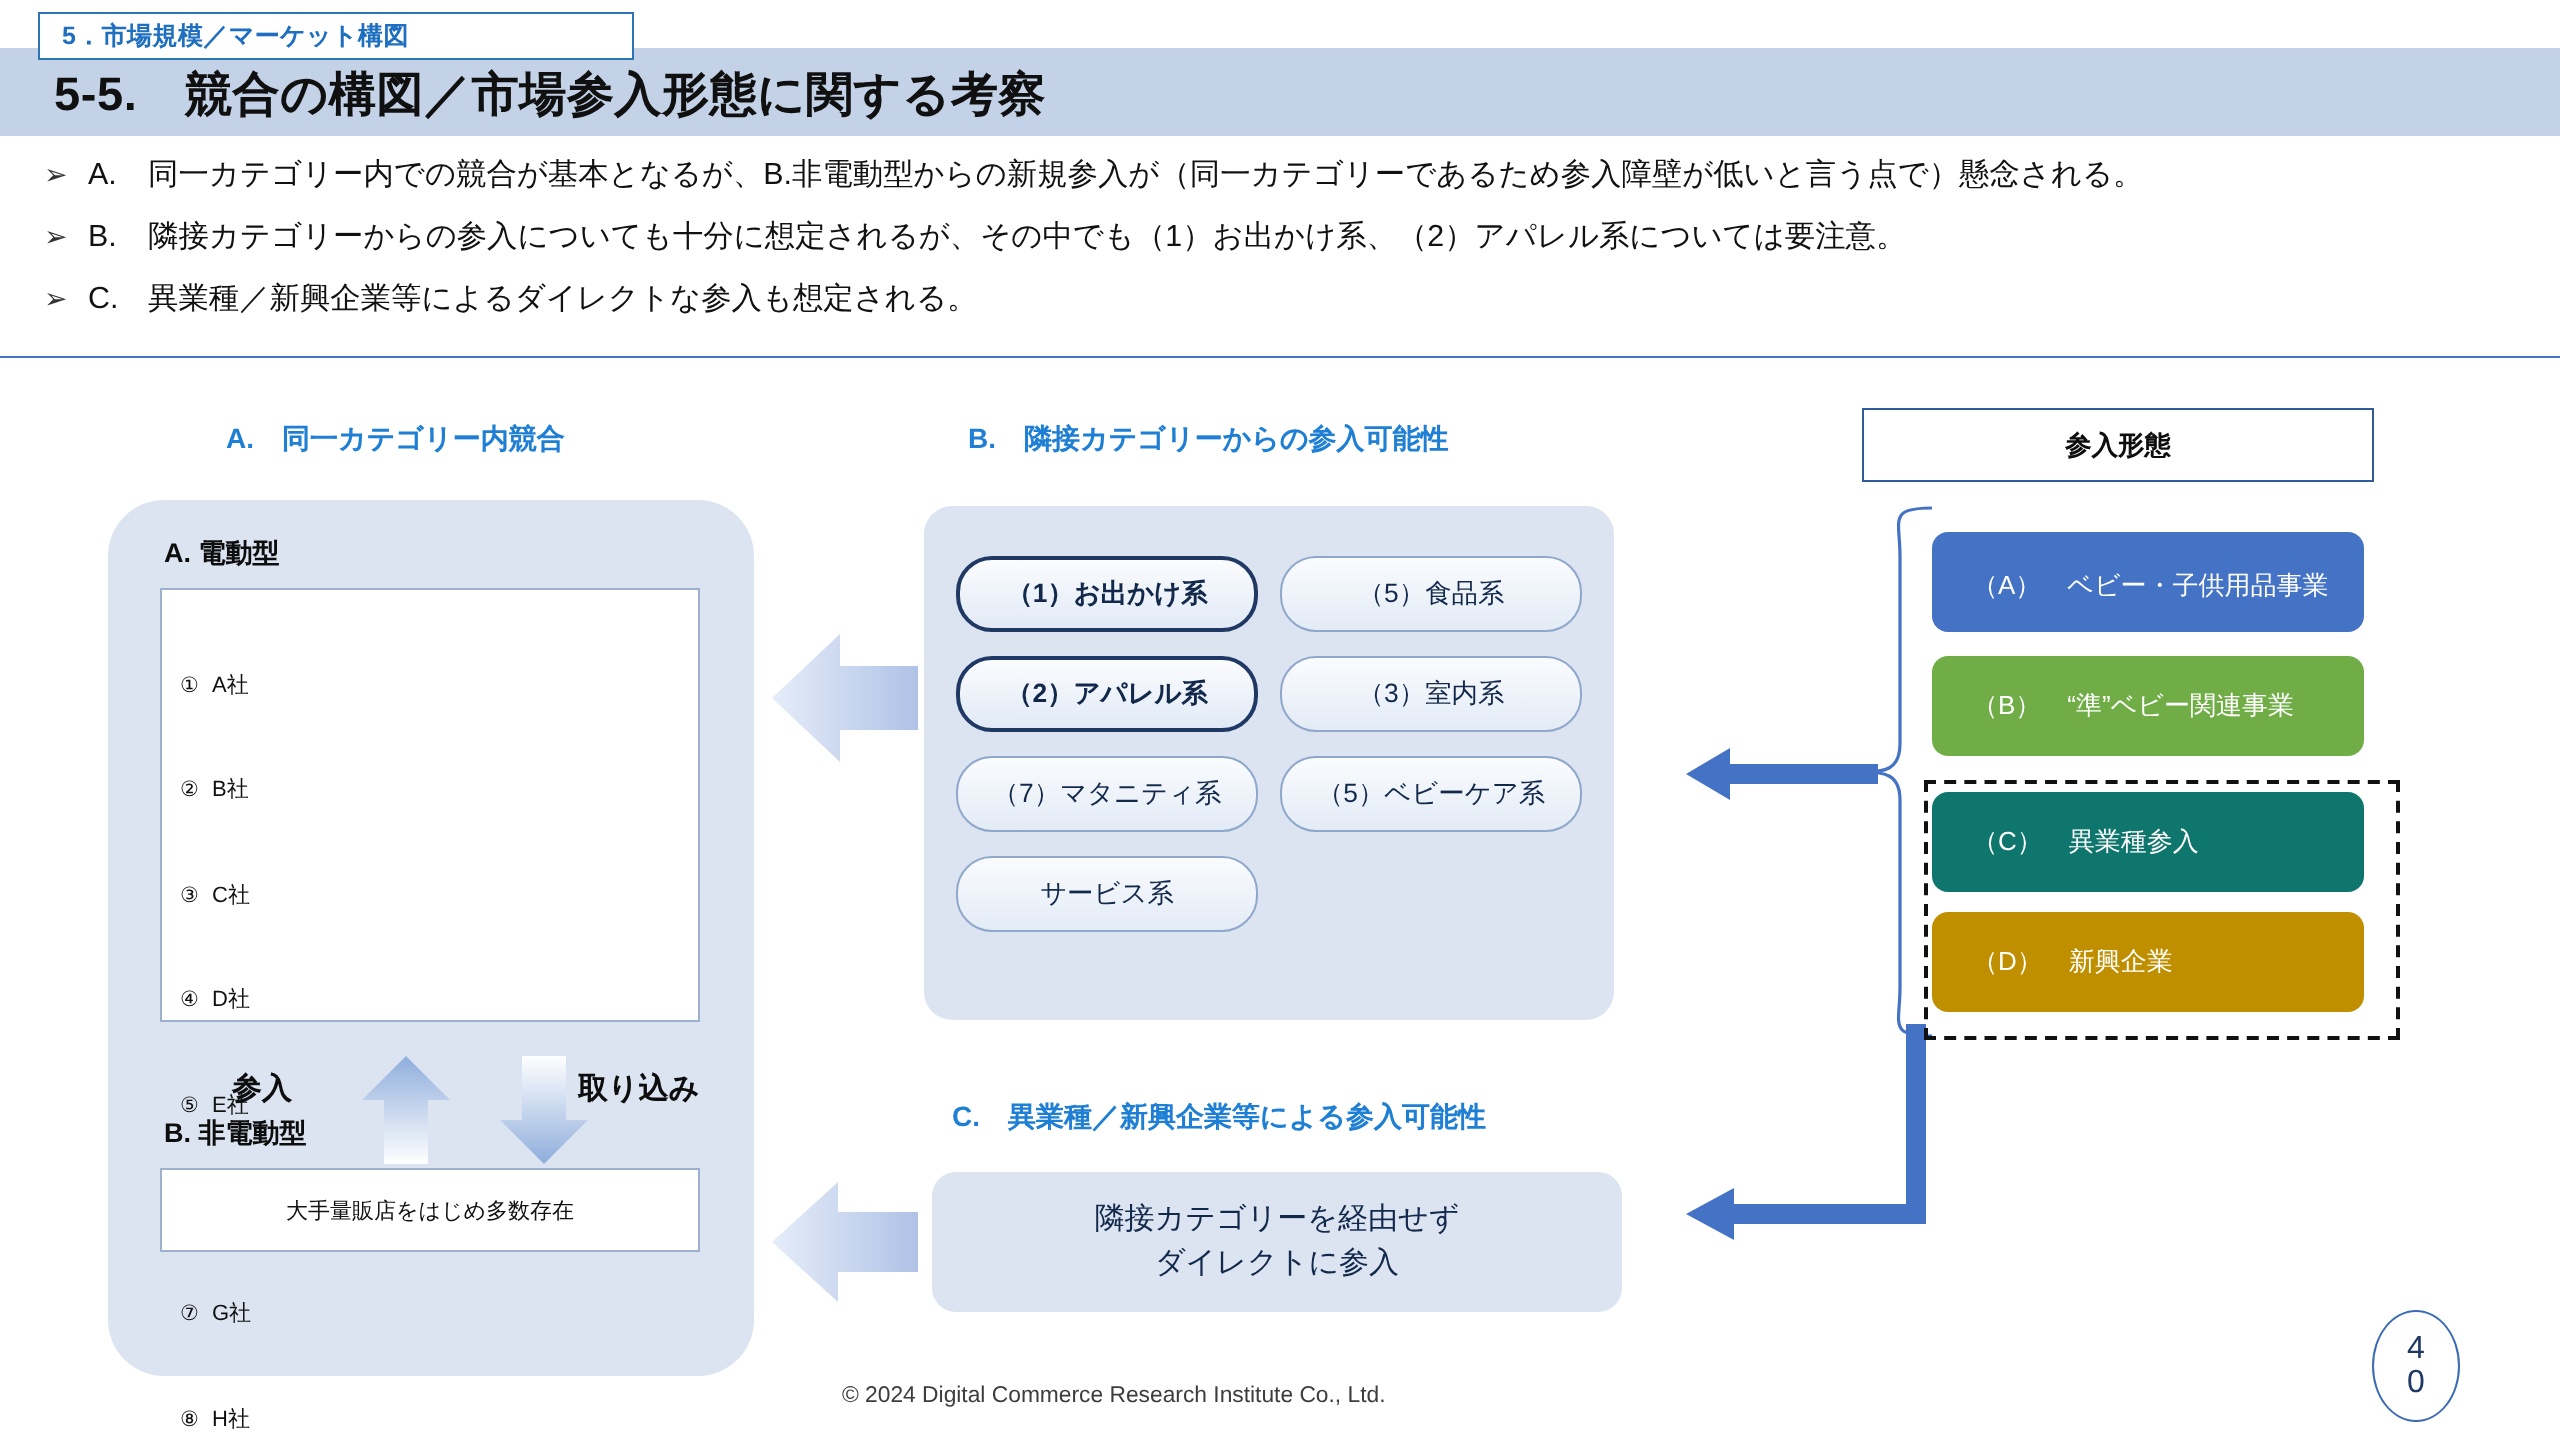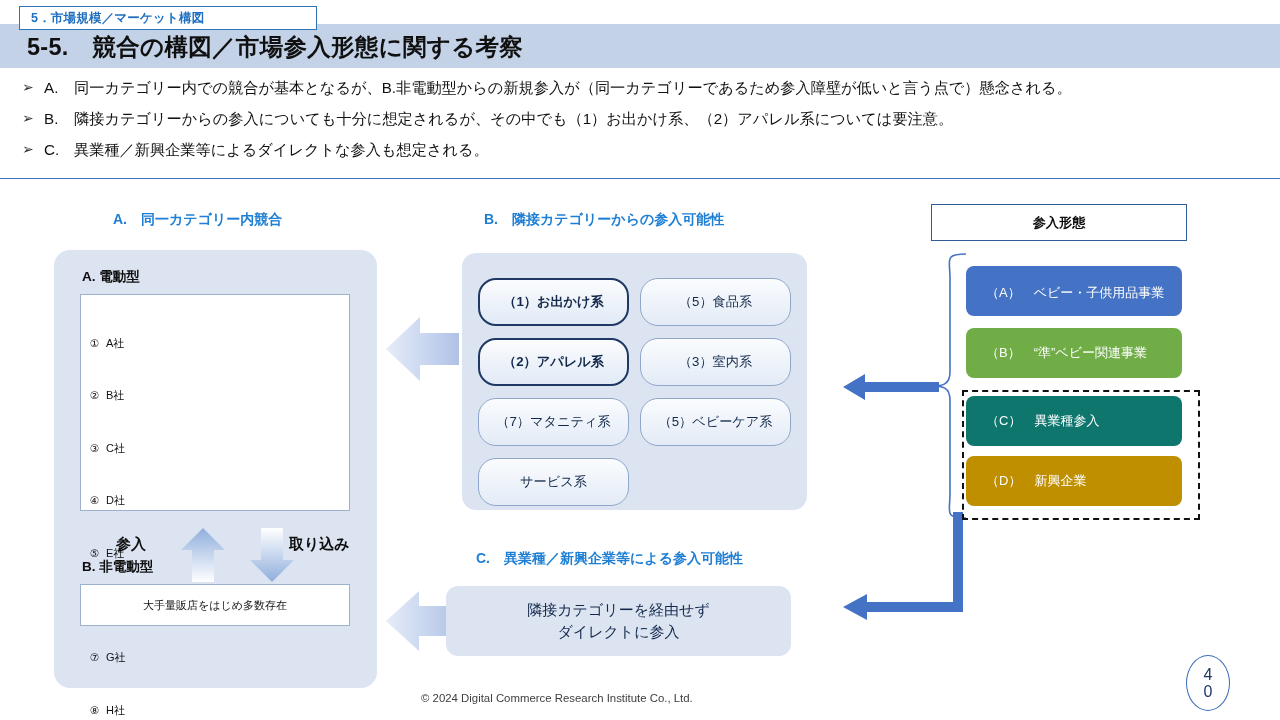--- a/index.html
+++ b/index.html
@@ -98,21 +98,21 @@
   #headA { left: 113px; top: 211px; }
   #headB { left: 484px; top: 211px; }
   #headC { left: 476px; top: 550px; }
 
   
   .panel-a {
     position: absolute;
     left: 54px; top: 250px;
     width: 323px; height: 438px;
     background: #DCE4F2;
-    border-radius: 16px;
+    border-radius: 28px;
   }
   .panel-a-label {
     position: absolute;
     font-size: 13.5px;
     font-weight: bold;
     color: #0D0D0D;
     white-space: nowrap;
   }
   #labelDendou { left: 28px; top: 18px; }
   #labelHidendou { left: 28px; top: 308px; }
@@ -181,40 +181,40 @@
   .cat-grid {
     position: absolute;
     left: 16px; top: 25px;
     width: 313px;
     display: grid;
     grid-template-columns: 151px 151px;
     grid-column-gap: 11px;
     grid-row-gap: 12px;
   }
   .cat-box {
-    height: 48px;
+    height: 38px;
     border-radius: 18px;
     box-sizing: border-box;
     display: flex; align-items: center; justify-content: center;
     background: linear-gradient(180deg, #FAFCFE 0%, #E3EBF6 100%);
     border: 1.1px solid #8EA7CB;
     font-size: 13.2px;
     color: #13294B;
     white-space: nowrap;
   }
   .cat-box.emph {
     border: 2.6px solid #1F3864;
     background: linear-gradient(180deg, #FBFCFE 0%, #E1EAF6 100%);
     font-weight: bold;
   }
 
   
   .panel-c {
     position: absolute;
-    left: 446px; top: 586px;
+    left: 466px; top: 586px;
     width: 345px; height: 70px;
     background: #DCE4F2;
     border-radius: 12px;
     display: flex; align-items: center; justify-content: center;
     text-align: center;
   }
   .panel-c-text {
     font-size: 15px;
     color: #13294B;
     line-height: 1.45;

